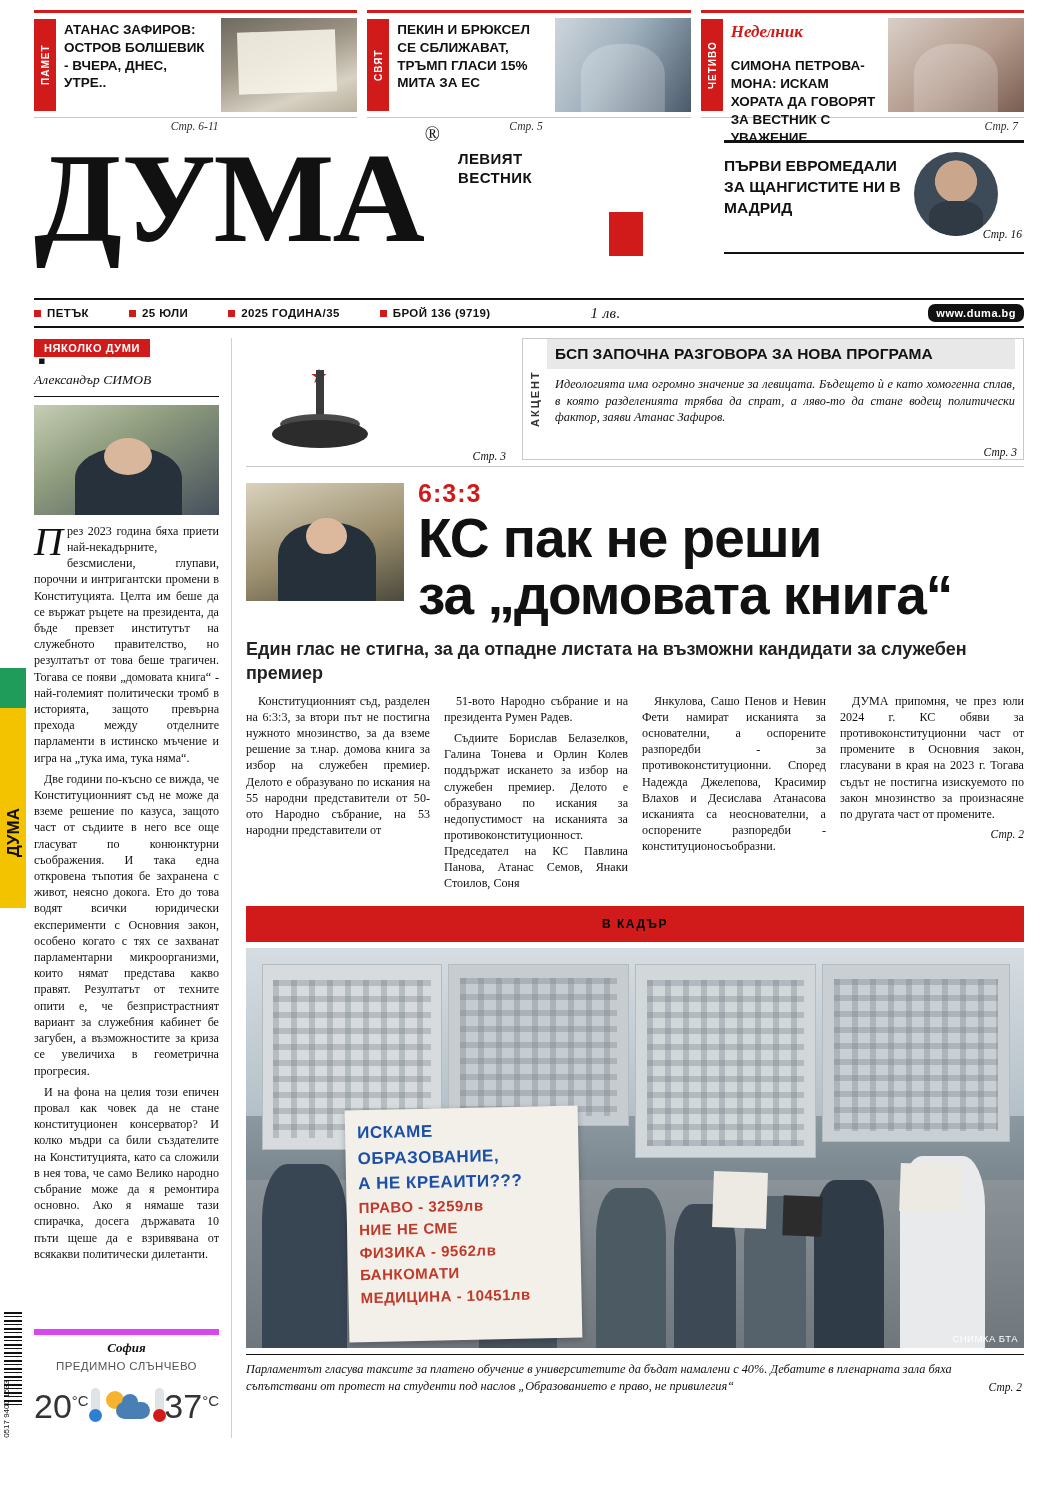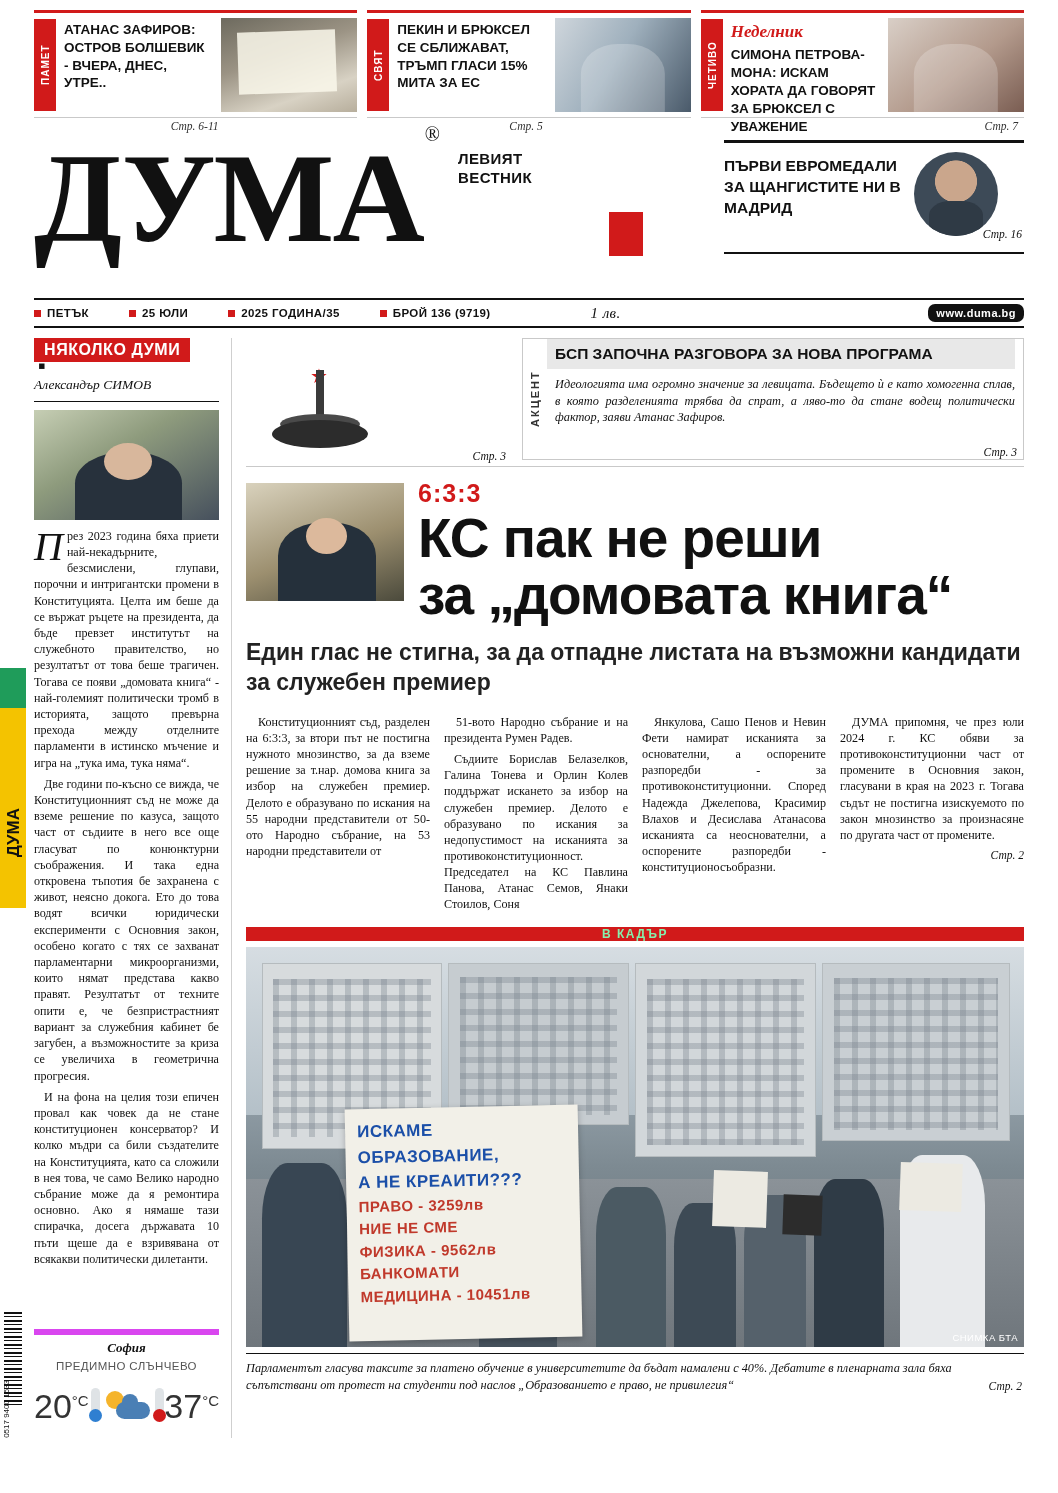--- a/index.html
+++ b/index.html
@@ -67,21 +67,21 @@
     text-transform: none;
   }
   .script-label {
     font-family: "Liberation Serif", serif;
     font-style: italic;
     font-weight: bold;
     color: #d11a1a;
     font-size: 17px;
     text-transform: none;
     display: block;
-    margin-bottom: 3px;
+    margin-bottom: 14px;
   }
   .teaser .thumb {
     width: 136px;
     margin: 5px 0 5px 4px;
     background: #b9c2c8;
     position: relative;
     overflow: hidden;
   }
   .thumb.t1 { background: linear-gradient(160deg,#6d6a5e 0%,#9b9384 40%,#d8d2c4 75%,#b7ae9c 100%); }
   .thumb.t2 { background: linear-gradient(120deg,#cfd6dc 0%,#9fb0bd 45%,#4a5a6a 100%); }
@@ -288,21 +288,21 @@
     box-sizing: border-box;
     position: relative;
   }
 
   
   .kicker-red {
     background: #d11a1a;
     color: #fff;
     font-family: "Liberation Sans", sans-serif;
     font-weight: bold;
-    font-size: 16px;
+    font-size: 11px;
     letter-spacing: 0.6px;
     display: inline-block;
     padding: 3px 10px;
     text-transform: uppercase;
   }
   .col-title {
     font-family: "Liberation Sans", sans-serif;
     font-weight: bold;
     font-size: 33px;
     letter-spacing: 0.5px;
@@ -656,24 +656,24 @@
     font-weight: bold;
     font-size: 55px;
     line-height: 1.04;
     letter-spacing: -1px;
     color: #111;
     margin: 0 0 14px 0;
   }
   .lead-sub {
     font-family: "Liberation Sans", sans-serif;
     font-weight: bold;
-    font-size: 23px;
+    font-size: 18px;
     line-height: 1.3;
     color: #222;
-    margin: 6px 0 16px 0;
+    margin: 6px 0 8px 0;
     clear: both;
   }
   .lead-cols {
     display: flex;
     gap: 14px;
     font-family: "Liberation Serif", serif;
     font-size: 12.1px;
     line-height: 1.33;
     text-align: justify;
   }
@@ -688,27 +688,27 @@
     margin-top: 2px;
   }
 
   
   .feature {
     margin-top: 10px;
     position: relative;
   }
   .feature-bar {
     background: #d11a1a;
-    color: #86efac;
+    color: #000000;
     text-align: center;
     font-family: "Liberation Sans", sans-serif;
     font-weight: bold;
     font-size: 12px;
     letter-spacing: 1.5px;
-    padding: 0 0;
+    padding: 11px 0;
     text-transform: uppercase;
   }
   .feature-photo {
     height: 400px;
     margin-top: 6px;
     position: relative;
     overflow: hidden;
     background: linear-gradient(180deg,#b9c4cc 0%,#97a4ad 32%,#7d8a92 55%,#5f6a70 100%);
   }
   .fp-sky { position:absolute; inset:0 0 58% 0; background: linear-gradient(180deg,#d6dde2,#b4c0c8); }
@@ -823,21 +823,21 @@
       <div class="headline">ПЕКИН И БРЮКСЕЛ СЕ СБЛИЖАВАТ, ТРЪМП ГЛАСИ 15% МИТА ЗА ЕС</div>
       <div class="thumb t2">
           <div class="ph-figure"></div>
         </div>
     </div>
 
     <div class="teaser">
       <div class="tag">ЧЕТИВО</div>
       <div class="headline script-top">
         <span class="script-label">Неделник</span>
-        <span>СИМОНА ПЕТРОВА-МОНА: ИСКАМ ХОРАТА ДА ГОВОРЯТ ЗА БРЮКСЕЛ С УВАЖЕНИЕ</span>
+        <span>СИМОНА ПЕТРОВА-МОНА: ИСКАМ ХОРАТА ДА ГОВОРЯТ ЗА ВЕСТНИК С УВАЖЕНИЕ</span>
       </div>
       <div class="thumb t3">
           <div class="ph-figure"></div>
         </div>
     </div>
   </div>
 
   <div class="teaser-pages">
     <div>Стр. 6-11</div>
     <div>Стр. 5</div>

